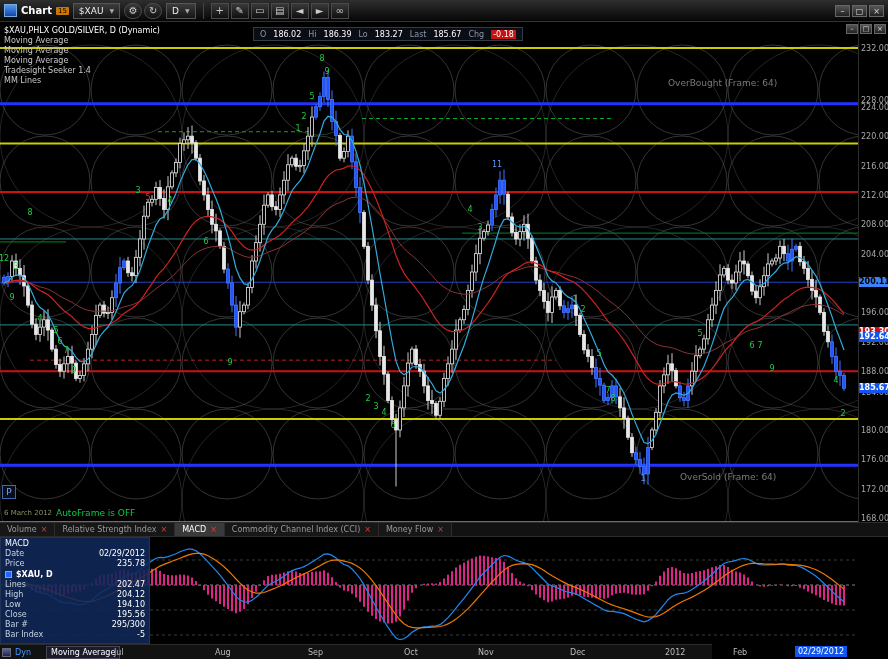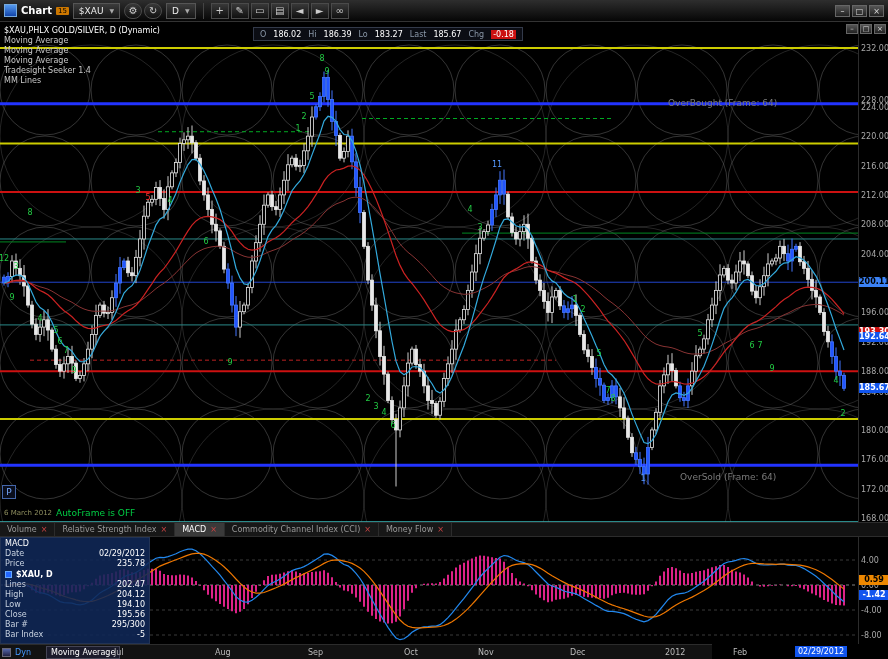--- a/index.html
+++ b/index.html
@@ -702,21 +702,21 @@
         <div class="q-val">186.02</div>
         <div class="q-label">Hi</div>
         <div class="q-val">186.39</div>
         <div class="q-label">Lo</div>
         <div class="q-val">183.27</div>
         <div class="q-label">Last</div>
         <div class="q-val">185.67</div>
         <div class="q-label">Chg</div>
         <div class="q-val q-neg">-0.18</div>
       </div>
-    <div class="ob-text" style="left:668px;top:76px">OverBought (Frame: 64)</div>
+    <div class="ob-text" style="left:668px;top:56px">OverBought (Frame: 64)</div>
     <div class="ob-text" style="left:680px;top:450px">OverSold (Frame: 64)</div>
     <div class="autoframe">AutoFrame is OFF</div>
     <div class="corner-date">6 March 2012</div>
     <div class="p-btn">P</div>
   </div>
 
   <div id="price-axis">
       <div class="ptick" style="top: 22px;">232.00</div>
       <div class="ptick" style="top: 51.38px; margin-top: 23px;">228.00</div>
       <div class="ptick" style="top: 80.76px;">224.00</div>
@@ -1019,28 +1019,20 @@
             <div class="db-l">Bar #</div>
             <div class="db-v">295/300</div>
           </div>
           <div class="db-row">
             <div class="db-l">Bar Index</div>
             <div class="db-v">-5</div>
           </div>
         </div>
     </div>
   </div>
-  <div id="macd-axis">
-      <div class="ptick" style="top: 19px;">4.00</div>
-      <div class="ptick" style="top: 44px;">0.00</div>
-      <div class="ptick" style="top: 69px;">-4.00</div>
-      <div class="ptick" style="top: 94px;">-8.00</div>
-      <div class="pbadge" style="top: 38px; background: rgb(238, 136, 0); color: rgb(0, 0, 0);">0.59</div>
-      <div class="pbadge" style="top: 53px; background: rgb(17, 85, 238); color: rgb(255, 255, 255);">-1.42</div>
-    </div>
 
   <div id="timeline">
     <div class="grid-ico"></div>
     <div class="tl-dyn">Dyn</div>
     <div class="tl-status">Moving Average</div>
     <div class="tl-cursor" id="tl-cursor" style="left: 795px;">02/29/2012</div>
   <div class="tl-label" style="left: 114px;">Jul</div>
       <div class="tl-label" style="left: 215px;">Aug</div>
       <div class="tl-label" style="left: 308px;">Sep</div>
       <div class="tl-label" style="left: 404px; text-align: center;">Oct</div>

